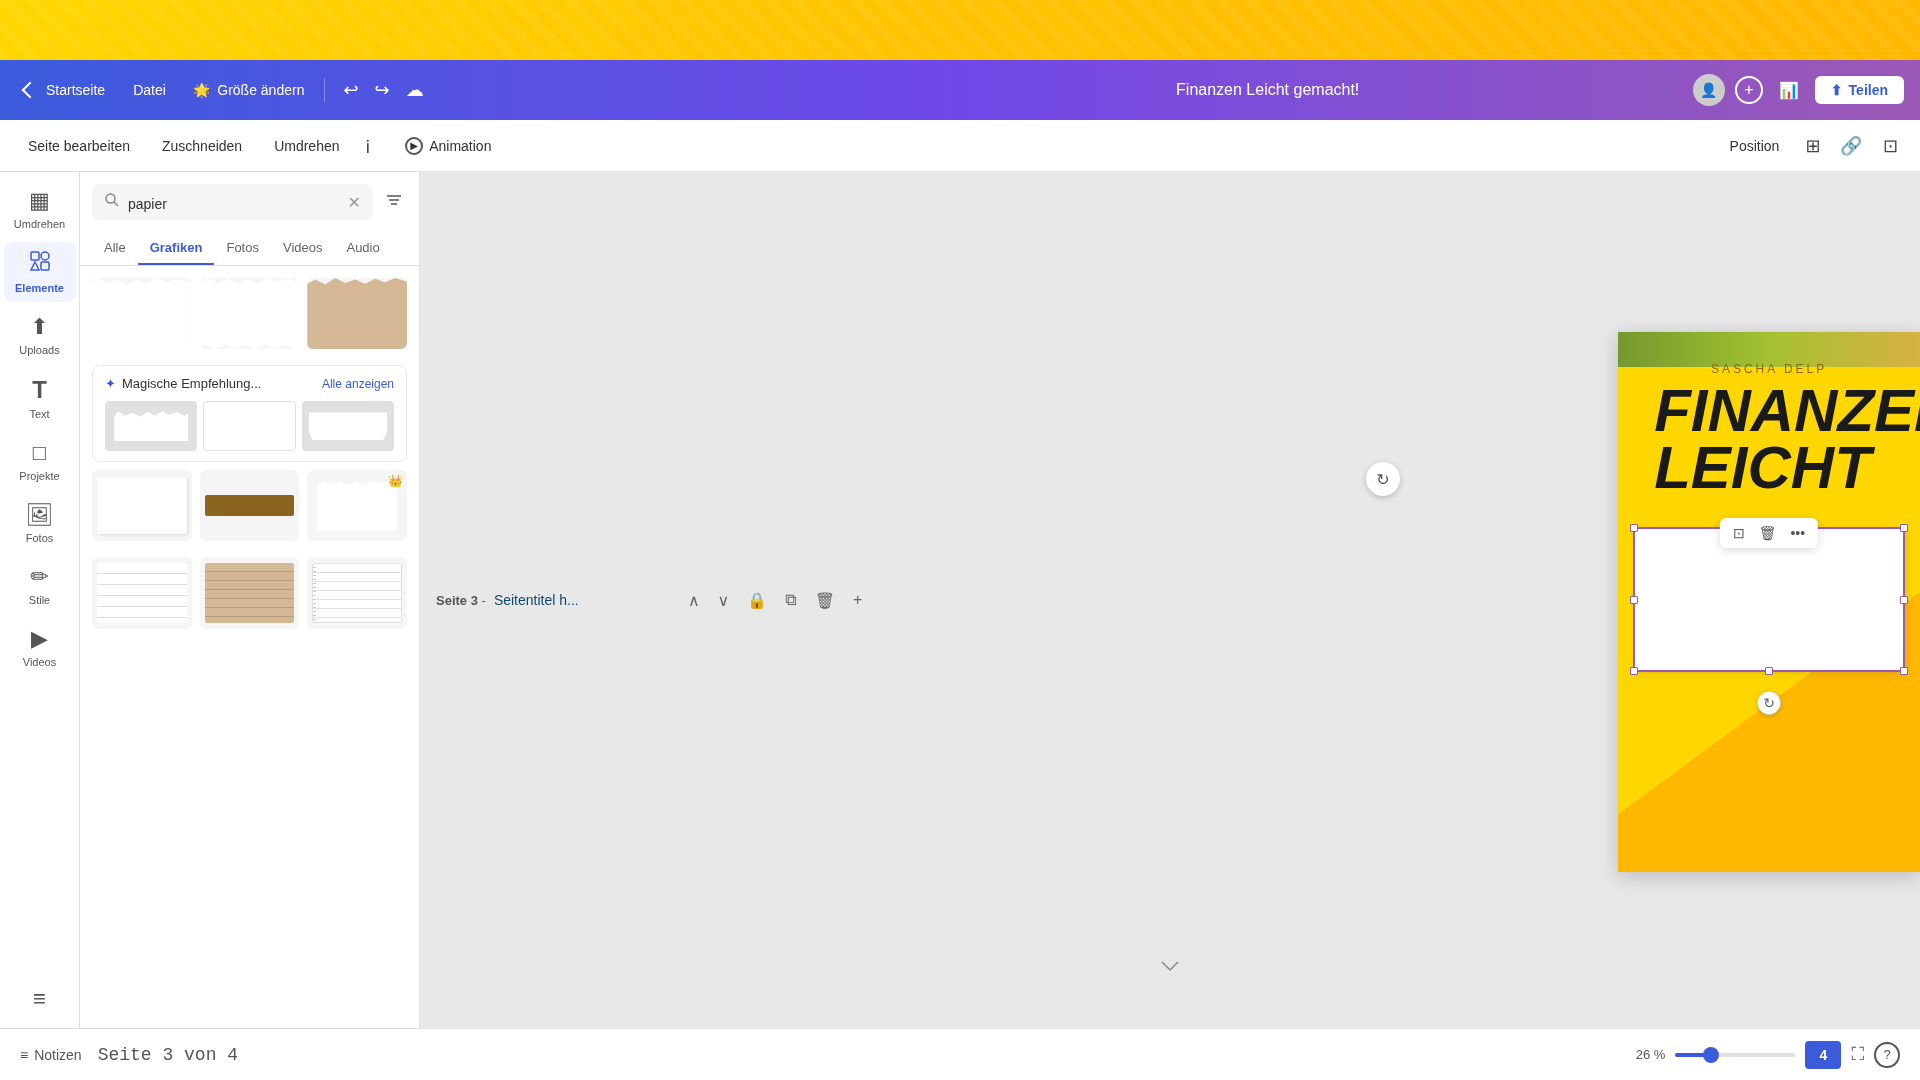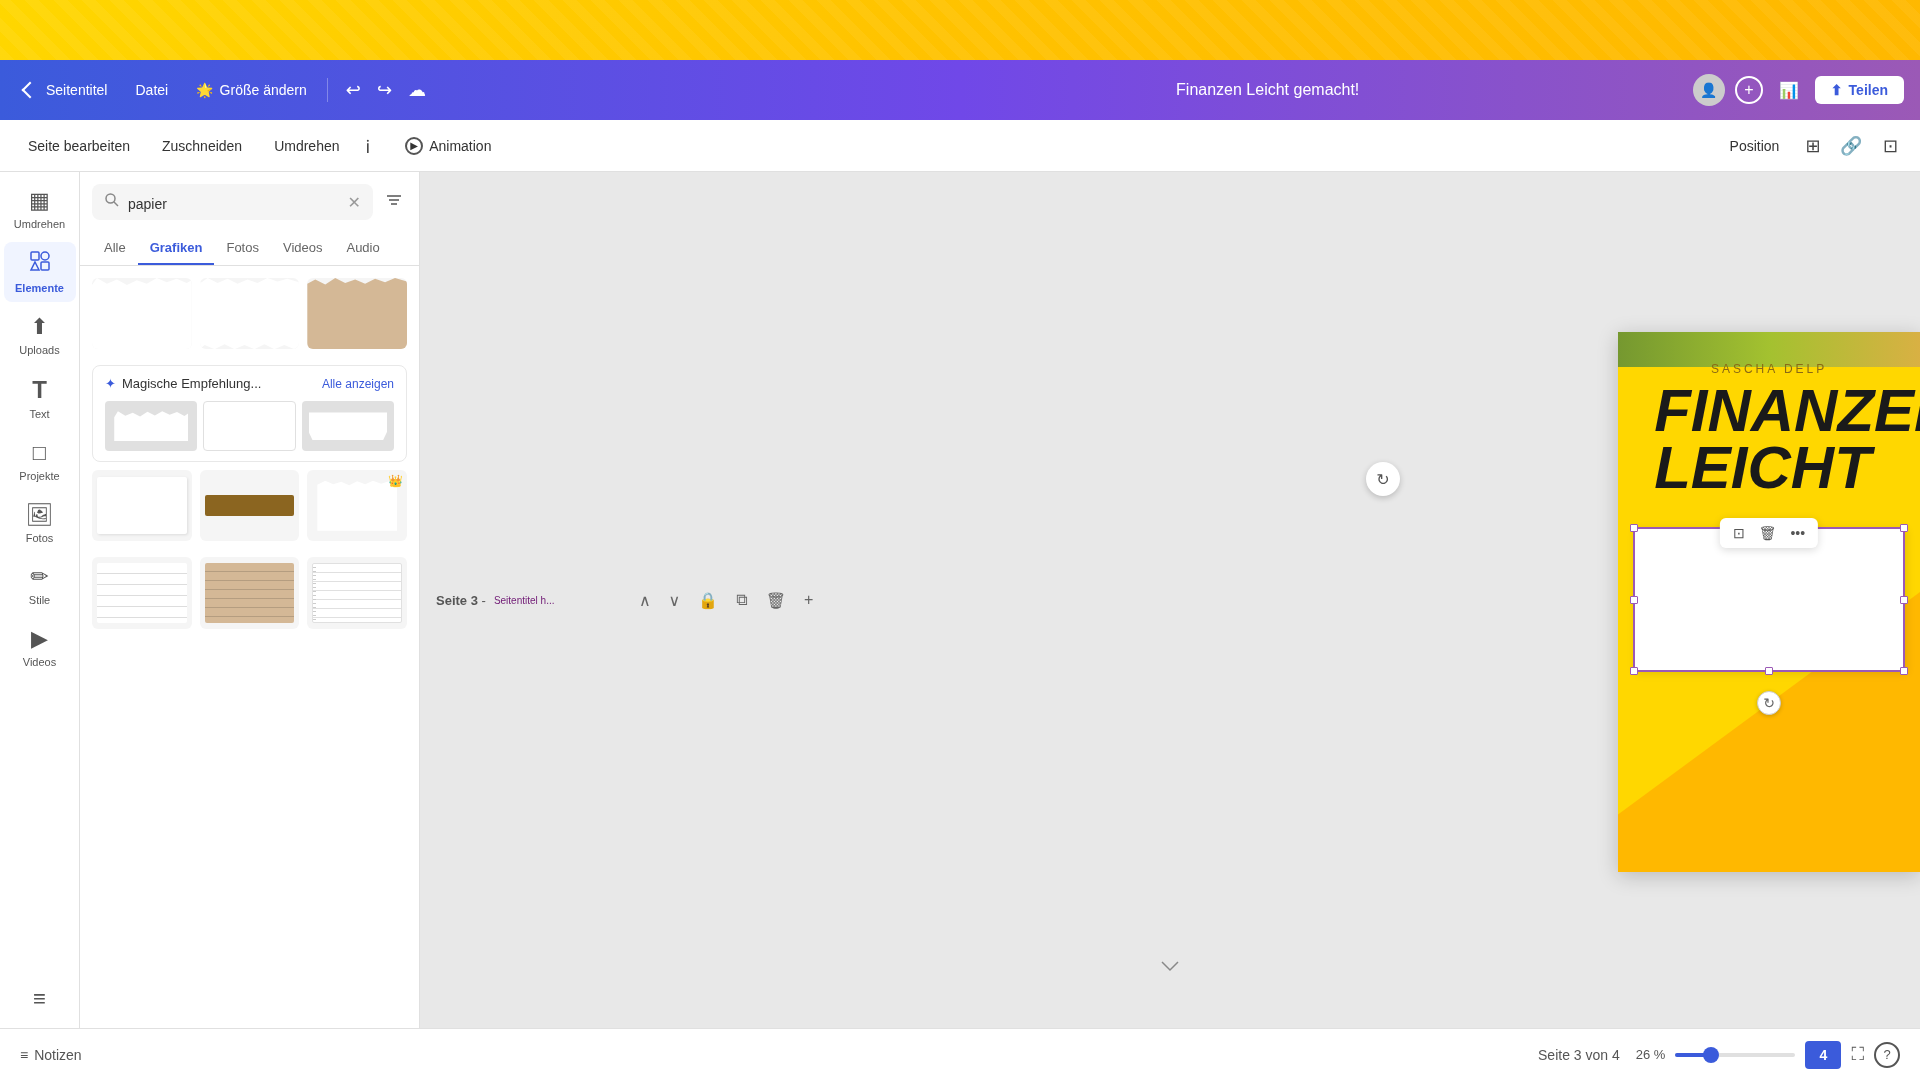--- a/index.html
+++ b/index.html
@@ -194,21 +194,21 @@
       display: flex; flex-direction: row; align-items: center;
     }
 
     
     .page-header {
       width: 100%; padding: 8px 16px;
       display: flex; align-items: center; gap: 8px; background: #e8e8e8;
     }
     .page-label { font-size: 13px; color: #555; }
     .page-title-input {
-      font-size: 10px; color: #701a75; background: none; border: none; outline: none;
+      font-size: 14px; color: #0c4a6e; background: none; border: none; outline: none;
     }
     .page-action-btn {
       background: none; border: none; cursor: pointer; color: #666; font-size: 16px;
       padding: 3px 5px; border-radius: 4px;
     }
 
     
     .canvas-container {
       width: 380px; height: 540px; position: relative;
       box-shadow: 0 4px 20px rgba(0,0,0,0.2);
@@ -293,21 +293,21 @@
     }
 
     
     .status-bar {
       width: 100%; height: 52px;
       background: white; border-top: 1px solid #e0e0e0;
       display: flex; align-items: center;
       padding: 0 20px; gap: 16px;
     }
     .status-left { display: flex; align-items: center; gap: 12px; }
-    .status-center { flex: 1; text-align: right; font-size: 14px; color: #555; }
+    .status-center { flex: 1; text-align: left; font-size: 18px; color: #555; font-family: Liberation Mono, monospace; }
     .status-right { display: flex; align-items: center; gap: 10px; }
     .zoom-slider-track {
       width: 120px; height: 4px; background: #e0e0e0; border-radius: 2px; position: relative; cursor: pointer;
     }
     .zoom-slider-fill {
       height: 100%; background: #3b5bdb; border-radius: 2px; width: 30%;
     }
     .zoom-slider-thumb {
       position: absolute; top: -6px; left: 30%;
       width: 16px; height: 16px; background: #3b5bdb; border-radius: 50%;
@@ -356,21 +356,21 @@
 
 <div class="top-bar">
   <div class="top-bar-pattern"></div>
 </div>
 
 <div class="header">
   <div class="header-left">
 
     <button class="btn-home">
       <span style="display:inline-block;width:12px;height:12px;border-left:2px solid white;border-bottom:2px solid white;transform:rotate(45deg);margin-right:4px;"></span>
-      <span>Seitentitel</span>
+      <span>Startseite</span>
     </button>
 
     <button class="btn-datei">Datei</button>
 
     <button class="btn-grosse">
       <span>🌟</span>
       <span>Größe ändern</span>
     </button>
 
     <div class="toolbar-divider"></div>

